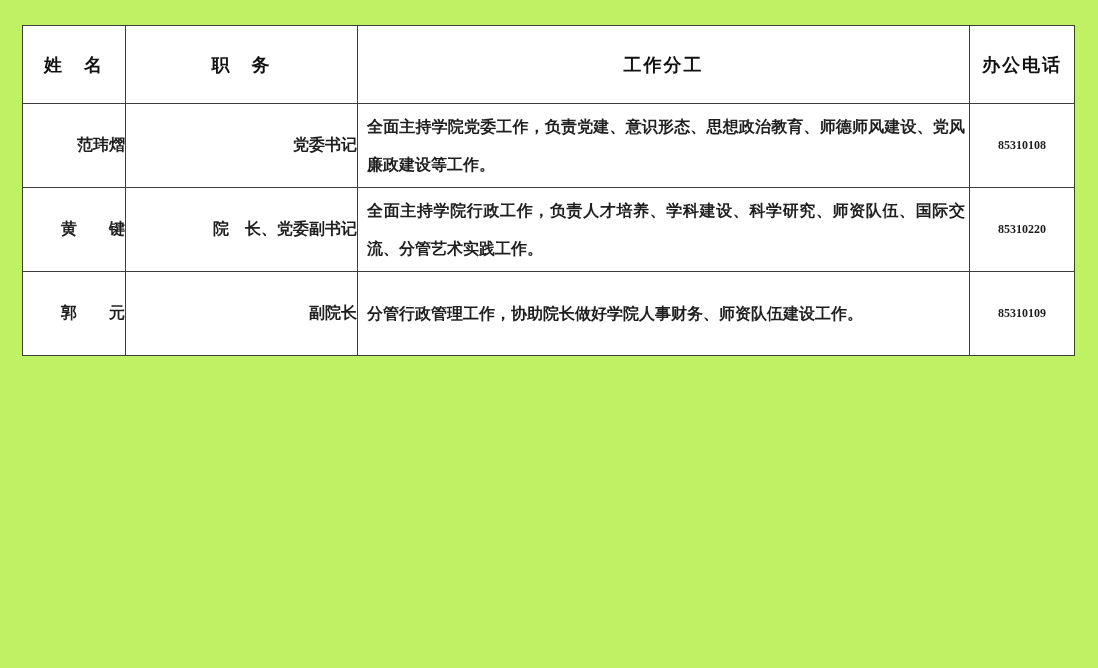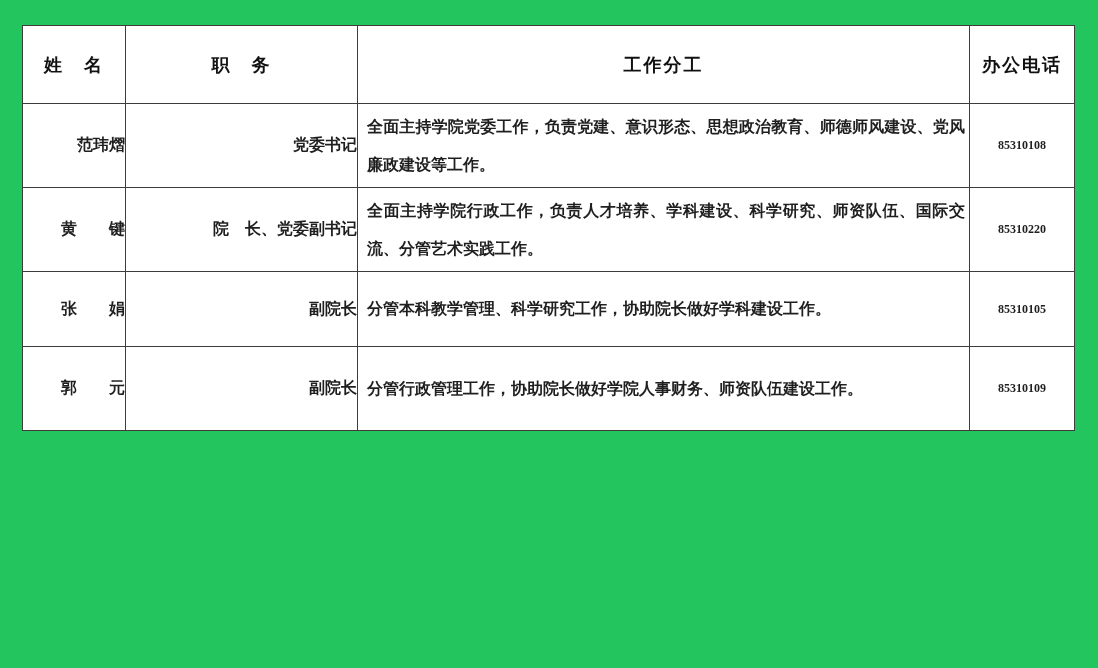--- a/index.html
+++ b/index.html
@@ -7,21 +7,21 @@
     width: 1098px;
     height: 668px;
     background: #ffffff;
     font-family: "Liberation Serif", "DejaVu Serif", serif;
     color: #1f1f1f;
   }
   .page {
     position: relative;
     width: 1098px;
     height: 668px;
-    background: #22c55e;
+    background: #bef264;
   }
   table.duty-table {
     position: absolute;
     left: 22px;
     top: 25px;
     width: 1052px;
     border-collapse: collapse;
     table-layout: fixed;
     background: #ffffff;
   }
@@ -89,26 +89,20 @@
         <td class="title-cell">党委书记</td>
         <td class="duty-cell">全面主持学院党委工作，负责党建、意识形态、思想政治教育、师德师风建设、党风廉政建设等工作。</td>
         <td class="phone-cell">85310108</td>
       </tr>
         <tr class="tall">
         <td class="name-cell">黄　　键</td>
         <td class="title-cell">院　长、党委副书记</td>
         <td class="duty-cell">全面主持学院行政工作，负责人才培养、学科建设、科学研究、师资队伍、国际交流、分管艺术实践工作。</td>
         <td class="phone-cell">85310220</td>
       </tr>
-        <tr>
-        <td class="name-cell">张　　娟</td>
-        <td class="title-cell">副院长</td>
-        <td class="duty-cell">分管本科教学管理、科学研究工作，协助院长做好学科建设工作。</td>
-        <td class="phone-cell">85310105</td>
-      </tr>
         <tr class="tall">
         <td class="name-cell">郭　　元</td>
         <td class="title-cell">副院长</td>
         <td class="duty-cell">分管行政管理工作，协助院长做好学院人事财务、师资队伍建设工作。</td>
         <td class="phone-cell">85310109</td>
       </tr>
       </tbody>
   </table>
 </div>
 

